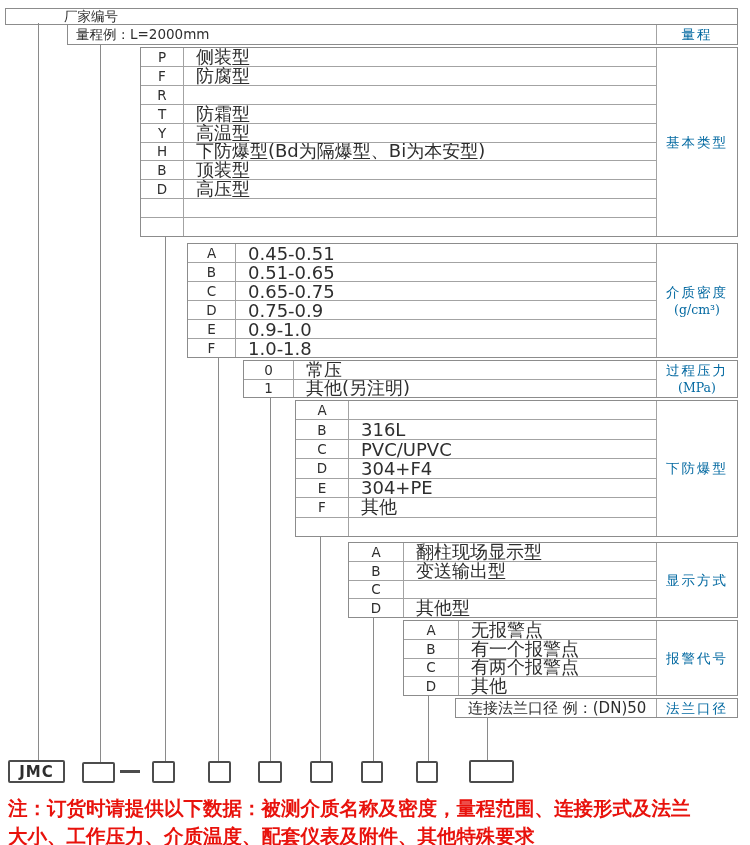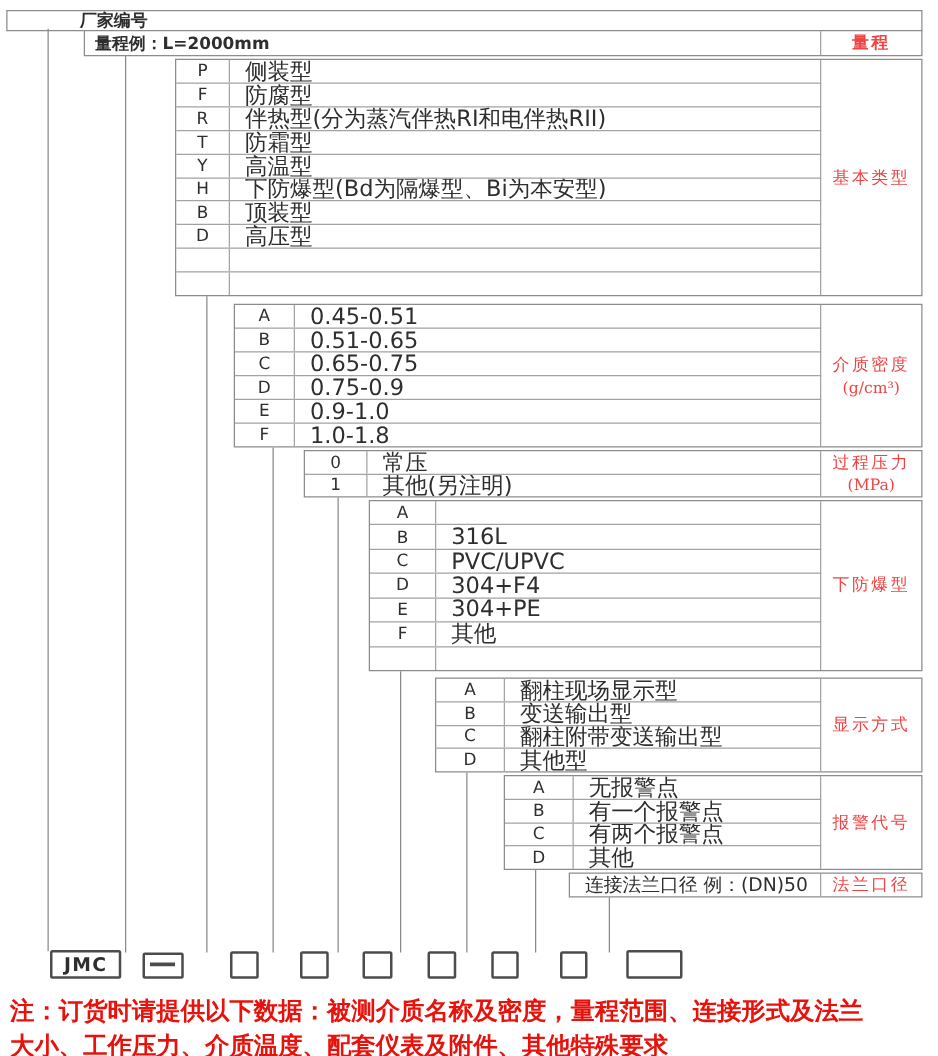--- a/index.html
+++ b/index.html
@@ -3,54 +3,54 @@
 <meta charset="utf-8">
 <style>
   html,body{margin:0;padding:0;background:#ffffff;}
   .canvas{
     position:relative;width:750px;height:845px;background:#ffffff;overflow:hidden;
     font-family:"DejaVu Sans","Liberation Sans",sans-serif;color:#2e2e2e;
   }
   
   .topbox{
     position:absolute;box-sizing:border-box;border:1px solid #8c8c8c;background:#fff;
-    display:flex;align-items:center;font-size:13.5px;font-weight:bold;
+    display:flex;align-items:center;font-size:13.5px;
   }
   .s1{left:5px;top:8px;width:733px;height:17px;padding-left:58px;}
   .s2{left:67px;top:24px;width:671px;height:21px;padding-left:8px;}
   
   .section{
     position:absolute;box-sizing:border-box;border:1px solid #8c8c8c;background:#fff;z-index:2;
   }
   .rows{position:absolute;top:0;bottom:0;left:0;right:80px;display:flex;flex-direction:column;}
   .trow{flex:1;display:flex;border-bottom:1px solid #a3a3a3;min-height:0;}
   .trow:last-child{border-bottom:none;}
   .tcode{width:var(--cw,48px);border-right:1px solid #a3a3a3;display:flex;align-items:center;justify-content:center;font-size:13.5px;}
   .tdesc{flex:1;display:flex;align-items:center;padding-left:12px;font-size:18px;white-space:nowrap;overflow:hidden;}
   .label-cell{
     position:absolute;top:0;bottom:0;right:0;width:80px;border-left:1px solid #a3a3a3;
     display:flex;flex-direction:column;align-items:center;justify-content:center;
-    font-family:"DejaVu Serif","Liberation Serif",serif;font-size:13.5px;color:#ef4444;
+    font-family:"DejaVu Serif","Liberation Serif",serif;font-size:13.5px;color:#0369a1;
     letter-spacing:2px;text-align:center;line-height:17px;
   }
   .label-cell .sub{letter-spacing:0;font-size:12.5px;}
   .s3{left:140px;top:47px;width:598px;height:190px;--cw:42px;}
   .s4{left:187px;top:243px;width:551px;height:115px;--cw:47px;}
   .s5{left:243px;top:360px;width:495px;height:38px;--cw:49px;}
   .s6{left:295px;top:400px;width:443px;height:137px;--cw:52px;}
   .s7{left:348px;top:542px;width:390px;height:76px;--cw:54px;}
   .s8{left:403px;top:620px;width:335px;height:76px;--cw:54px;}
   .s9{left:455px;top:698px;width:283px;height:20px;}
   .s9 .ftext{position:absolute;top:0;bottom:0;left:0;right:80px;display:flex;align-items:center;padding-left:12px;font-size:15px;white-space:nowrap;}
   
   .vline{position:absolute;width:1px;background:#8a8a8a;z-index:1;}
   
   .cbox{
     position:absolute;box-sizing:border-box;border:2px solid #4c4c4c;border-radius:2px;background:#fff;z-index:3;
-    display:flex;align-items:center;justify-content:center;font-weight:bold;font-size:15px;letter-spacing:1px;margin-left:32px;
+    display:flex;align-items:center;justify-content:center;font-weight:bold;font-size:15px;letter-spacing:1px;
   }
   .b-jmc{left:8px;top:760px;width:57px;height:23px;}
   .b1{left:82px;top:762px;width:33px;height:21px;}
   .dash{position:absolute;left:120px;top:770px;width:20px;height:3px;background:#4c4c4c;z-index:3;}
   .b2{left:152px;top:761px;width:23px;height:22px;}
   .b3{left:208px;top:761px;width:23px;height:22px;}
   .b4{left:258px;top:761px;width:24px;height:22px;}
   .b5{left:310px;top:761px;width:23px;height:22px;}
   .b6{left:361px;top:761px;width:22px;height:22px;}
   .b7{left:416px;top:761px;width:22px;height:22px;}
@@ -92,21 +92,20 @@
         <div class="trow">
           <div class="tcode">P</div>
           <div class="tdesc">侧装型</div>
         </div>
         <div class="trow">
           <div class="tcode">F</div>
           <div class="tdesc">防腐型</div>
         </div>
         <div class="trow">
           <div class="tcode">R</div>
-          <div class="tdesc">伴热型(分为蒸汽伴热RI和电伴热RII)</div>
         </div>
         <div class="trow">
           <div class="tcode">T</div>
           <div class="tdesc">防霜型</div>
         </div>
         <div class="trow">
           <div class="tcode">Y</div>
           <div class="tdesc">高温型</div>
         </div>
         <div class="trow">
@@ -225,21 +224,20 @@
         <div class="trow">
           <div class="tcode">A</div>
           <div class="tdesc">翻柱现场显示型</div>
         </div>
         <div class="trow">
           <div class="tcode">B</div>
           <div class="tdesc">变送输出型</div>
         </div>
         <div class="trow">
           <div class="tcode">C</div>
-          <div class="tdesc">翻柱附带变送输出型</div>
         </div>
         <div class="trow">
           <div class="tcode">D</div>
           <div class="tdesc">其他型</div>
         </div>
       </div>
     <div class="label-cell">
       <span>显示方式</span>
     </div>
   </div>

